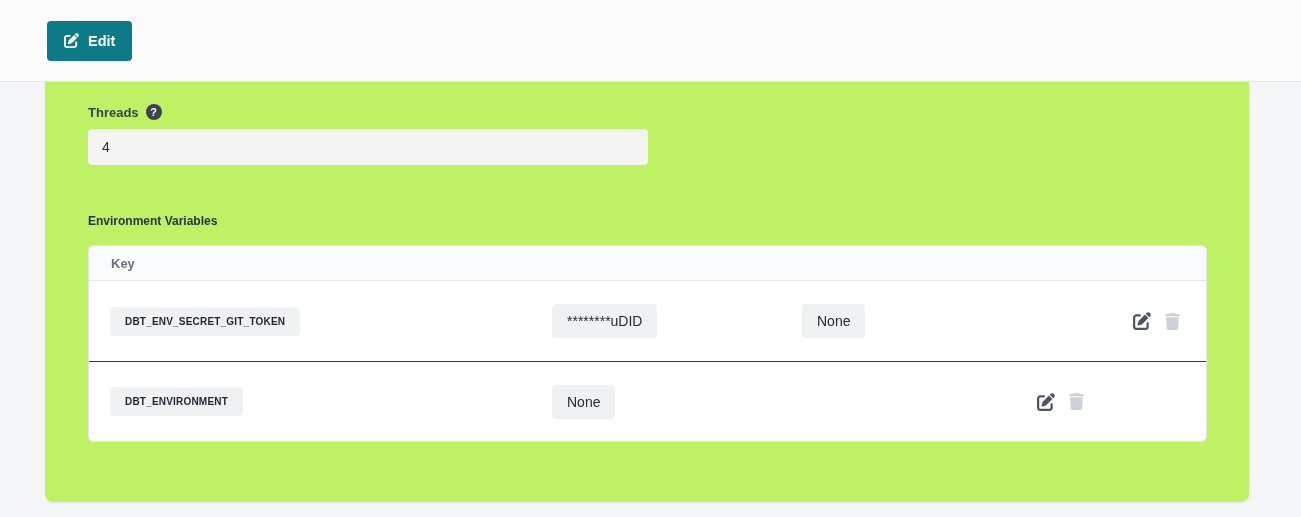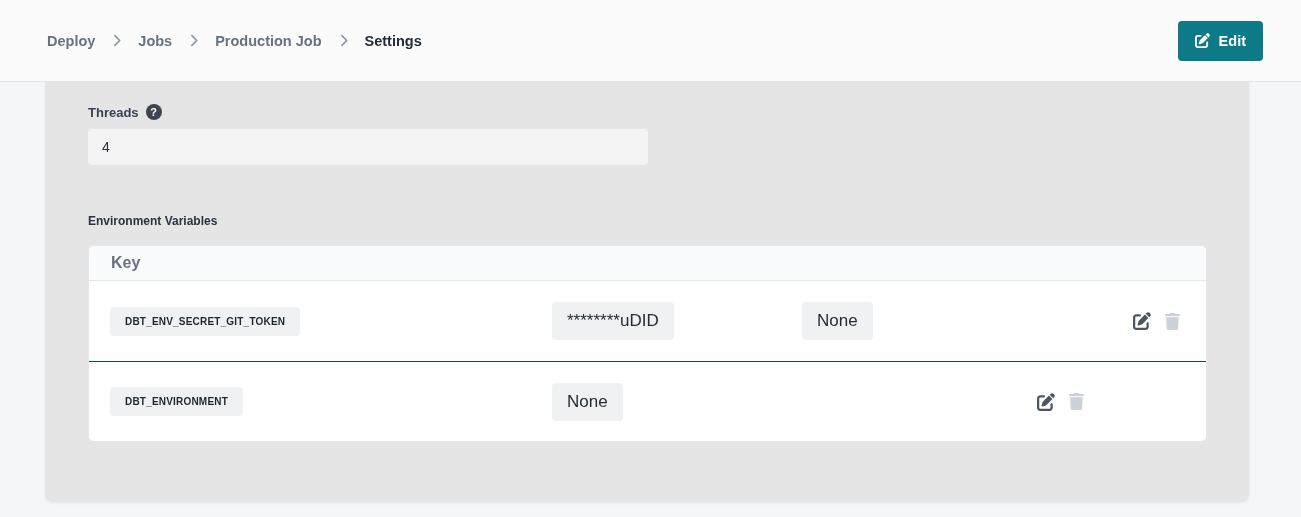--- a/index.html
+++ b/index.html
@@ -36,21 +36,21 @@
     font-size: 14.5px; font-weight: 700;
     cursor: pointer;
   }
   .edit-btn .icon { width: 15px; height: 15px; display: inline-flex; }
   .icon svg { width: 100%; height: 100%; }
 
   
   .content { padding-left: 45px; }
   .card {
     width: 1204px; height: 420px;
-    background: #e5e5e5;
+    background: #bef264;
     border-radius: 0 0 8px 8px;
     box-shadow: 0 1px 3px rgba(30,40,60,0.07);
     padding: 22px 0 12px 43px;
   }
   
   .field-label-row { display: flex; align-items: center; gap: 7px; }
   .field-label { font-size: 13px; font-weight: 700; color: #3a4150; }
   .help-icon {
     width: 16px; height: 16px; border-radius: 50%;
     background: #3d4451; color: #ffffff;
@@ -89,73 +89,52 @@
   }
   .t-head {
     display: grid;
     grid-template-columns: 442px 250px 1fr 96px;
     align-items: center;
     height: 35px;
     background: #fafbfc;
     border-bottom: 1px solid #e4e6ea;
   }
   .t-head .th {
-    font-size: 16px; font-weight: 700; color: #6a7280;
+    font-size: 13px; font-weight: 700; color: #6a7280;
     padding-left: 22px;
   }
   .t-row {
     display: grid;
     grid-template-columns: 442px 250px 1fr 96px;
     align-items: center;
     height: 80px;
   }
   .t-row + .t-row { border-top: 1px solid #0c4a6e; }
   .cell { padding-left: 21px; }
   .chip {
     display: inline-block;
     background: #eff1f3;
     border-radius: 4px;
     padding: 9px 15px;
-    font-size: 17px; color: #252b35;
+    font-size: 14px; color: #252b35;
     white-space: nowrap;
   }
   .chip.key { font-weight: 700; font-size: 10px; color: #1f2630; letter-spacing: 0.2px; }
   .cell-actions {
     display: flex; align-items: center; gap: 14px;
     justify-content: flex-end; padding-right: 25px;
   }
   .action-icon { width: 18px; height: 18px; display: inline-flex; cursor: pointer; }
   .action-icon.edit { color: #4d5463; }
   .action-icon.trash { color: #ccd1d9; width: 16px; height: 17px; }
 </style>
 </head>
 <body>
 
 <div class="topbar">
-  <nav class="breadcrumb">
-    <span class="crumb">Deploy</span>
-    <span class="crumb-sep">
-      <svg viewBox="0 0 320 512" fill="currentColor">
-          <path d="M310.6 233.4c12.5 12.5 12.5 32.8 0 45.3l-192 192c-12.5 12.5-32.8 12.5-45.3 0s-12.5-32.8 0-45.3L242.7 256 73.4 86.6c-12.5-12.5-12.5-32.8 0-45.3s32.8-12.5 45.3 0l192 192z"></path>
-        </svg>
-    </span>
-    <span class="crumb">Jobs</span>
-    <span class="crumb-sep">
-      <svg viewBox="0 0 320 512" fill="currentColor">
-          <path d="M310.6 233.4c12.5 12.5 12.5 32.8 0 45.3l-192 192c-12.5 12.5-32.8 12.5-45.3 0s-12.5-32.8 0-45.3L242.7 256 73.4 86.6c-12.5-12.5-12.5-32.8 0-45.3s32.8-12.5 45.3 0l192 192z"></path>
-        </svg>
-    </span>
-    <span class="crumb">Production Job</span>
-    <span class="crumb-sep">
-      <svg viewBox="0 0 320 512" fill="currentColor">
-          <path d="M310.6 233.4c12.5 12.5 12.5 32.8 0 45.3l-192 192c-12.5 12.5-32.8 12.5-45.3 0s-12.5-32.8 0-45.3L242.7 256 73.4 86.6c-12.5-12.5-12.5-32.8 0-45.3s32.8-12.5 45.3 0l192 192z"></path>
-        </svg>
-    </span>
-    <span class="crumb current">Settings</span>
-  </nav>
 
   <button class="edit-btn">
     <span class="icon">
       <svg viewBox="0 0 512 512" fill="currentColor">
           <path d="M471.6 21.7c-21.9-21.9-57.3-21.9-79.2 0L362.3 51.7l97.9 97.9 30.1-30.1c21.9-21.9 21.9-57.3 0-79.2L471.6 21.7zm-299.2 220c-6.1 6.1-10.8 13.6-13.5 21.9l-29.6 88.8c-2.9 8.6-.6 18.1 5.8 24.6s15.9 8.7 24.6 5.8l88.8-29.6c8.2-2.7 15.7-7.4 21.9-13.5L437.7 172.3 339.7 74.3 172.4 241.7zM96 64C43 64 0 107 0 160V416c0 53 43 96 96 96H352c53 0 96-43 96-96V320c0-17.7-14.3-32-32-32s-32 14.3-32 32v96c0 17.7-14.3 32-32 32H96c-17.7 0-32-14.3-32-32V160c0-17.7 14.3-32 32-32h96c17.7 0 32-14.3 32-32s-14.3-32-32-32H96z"></path>
         </svg>
     </span>
     <span>Edit</span>
   </button>
 </div>

